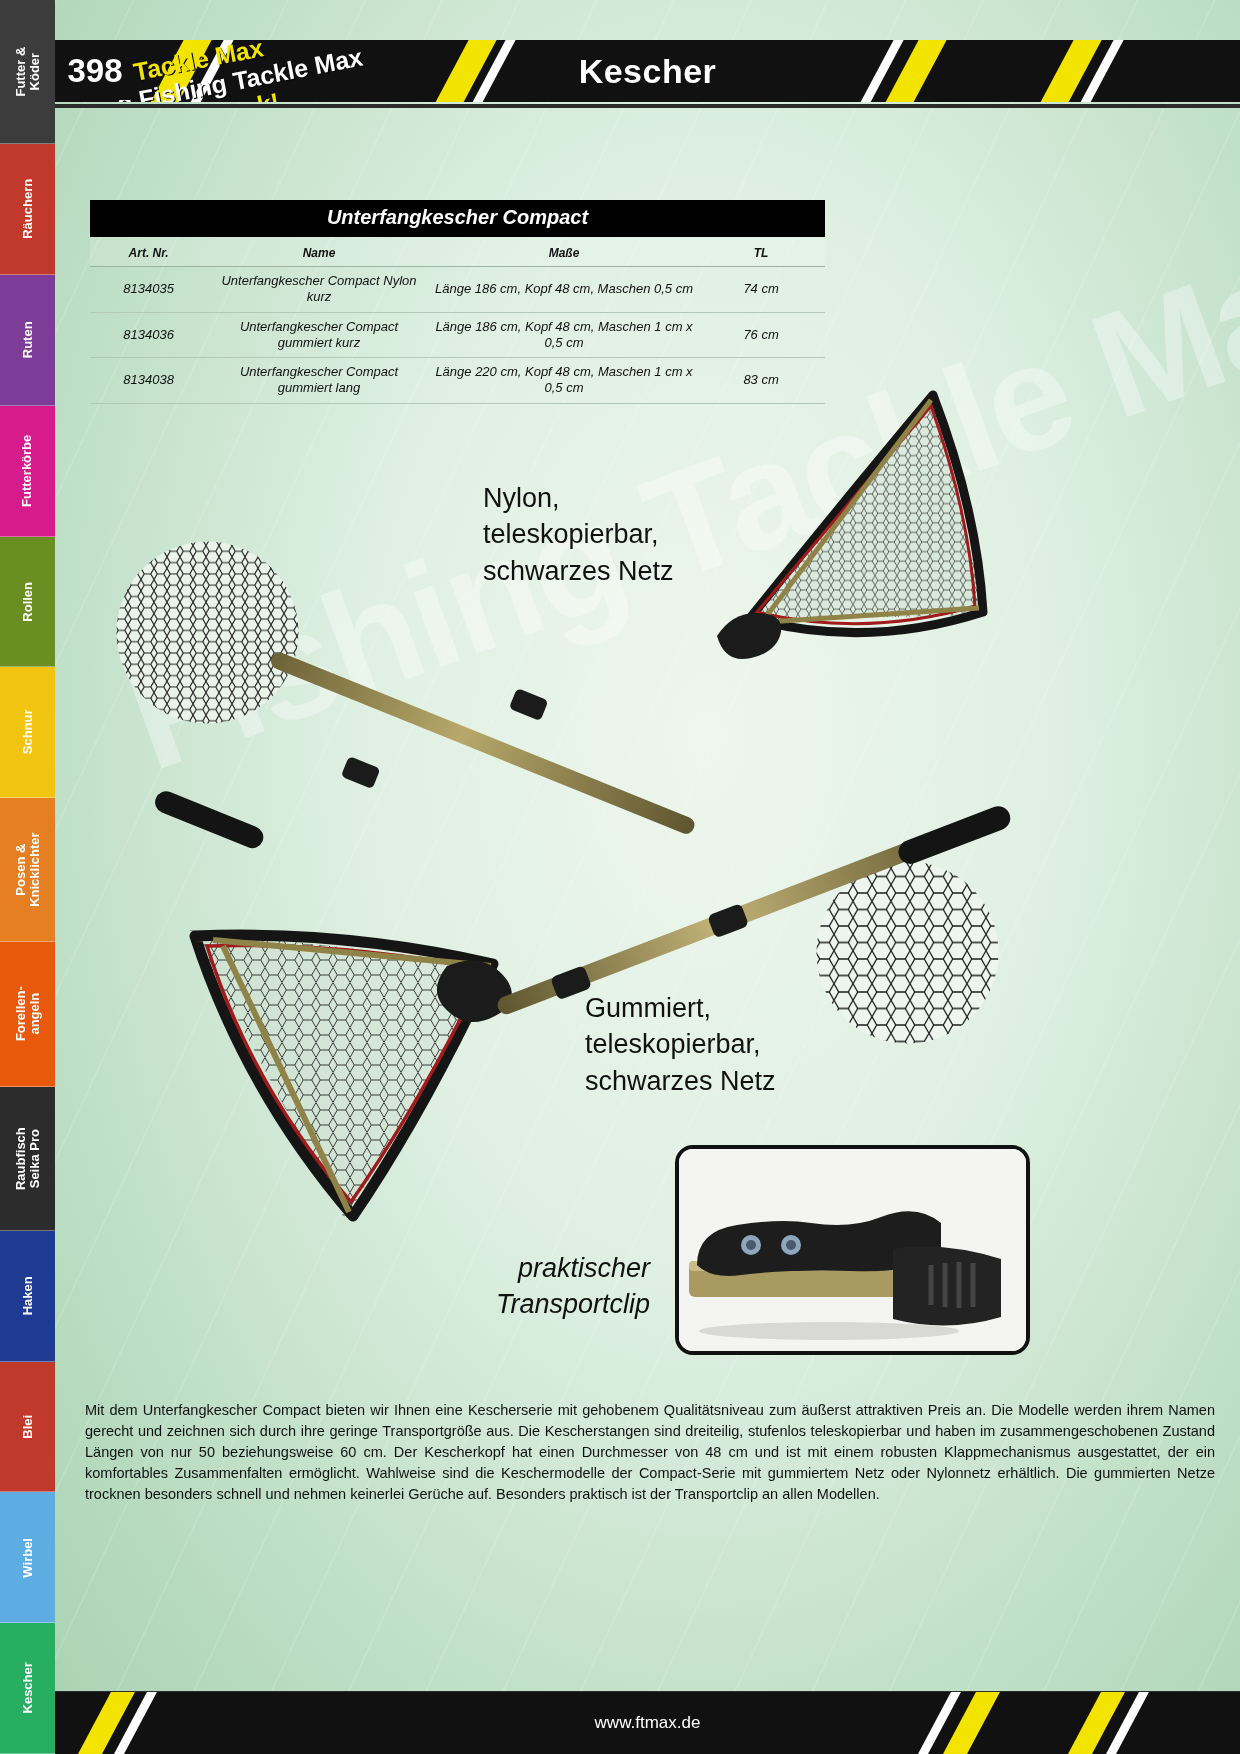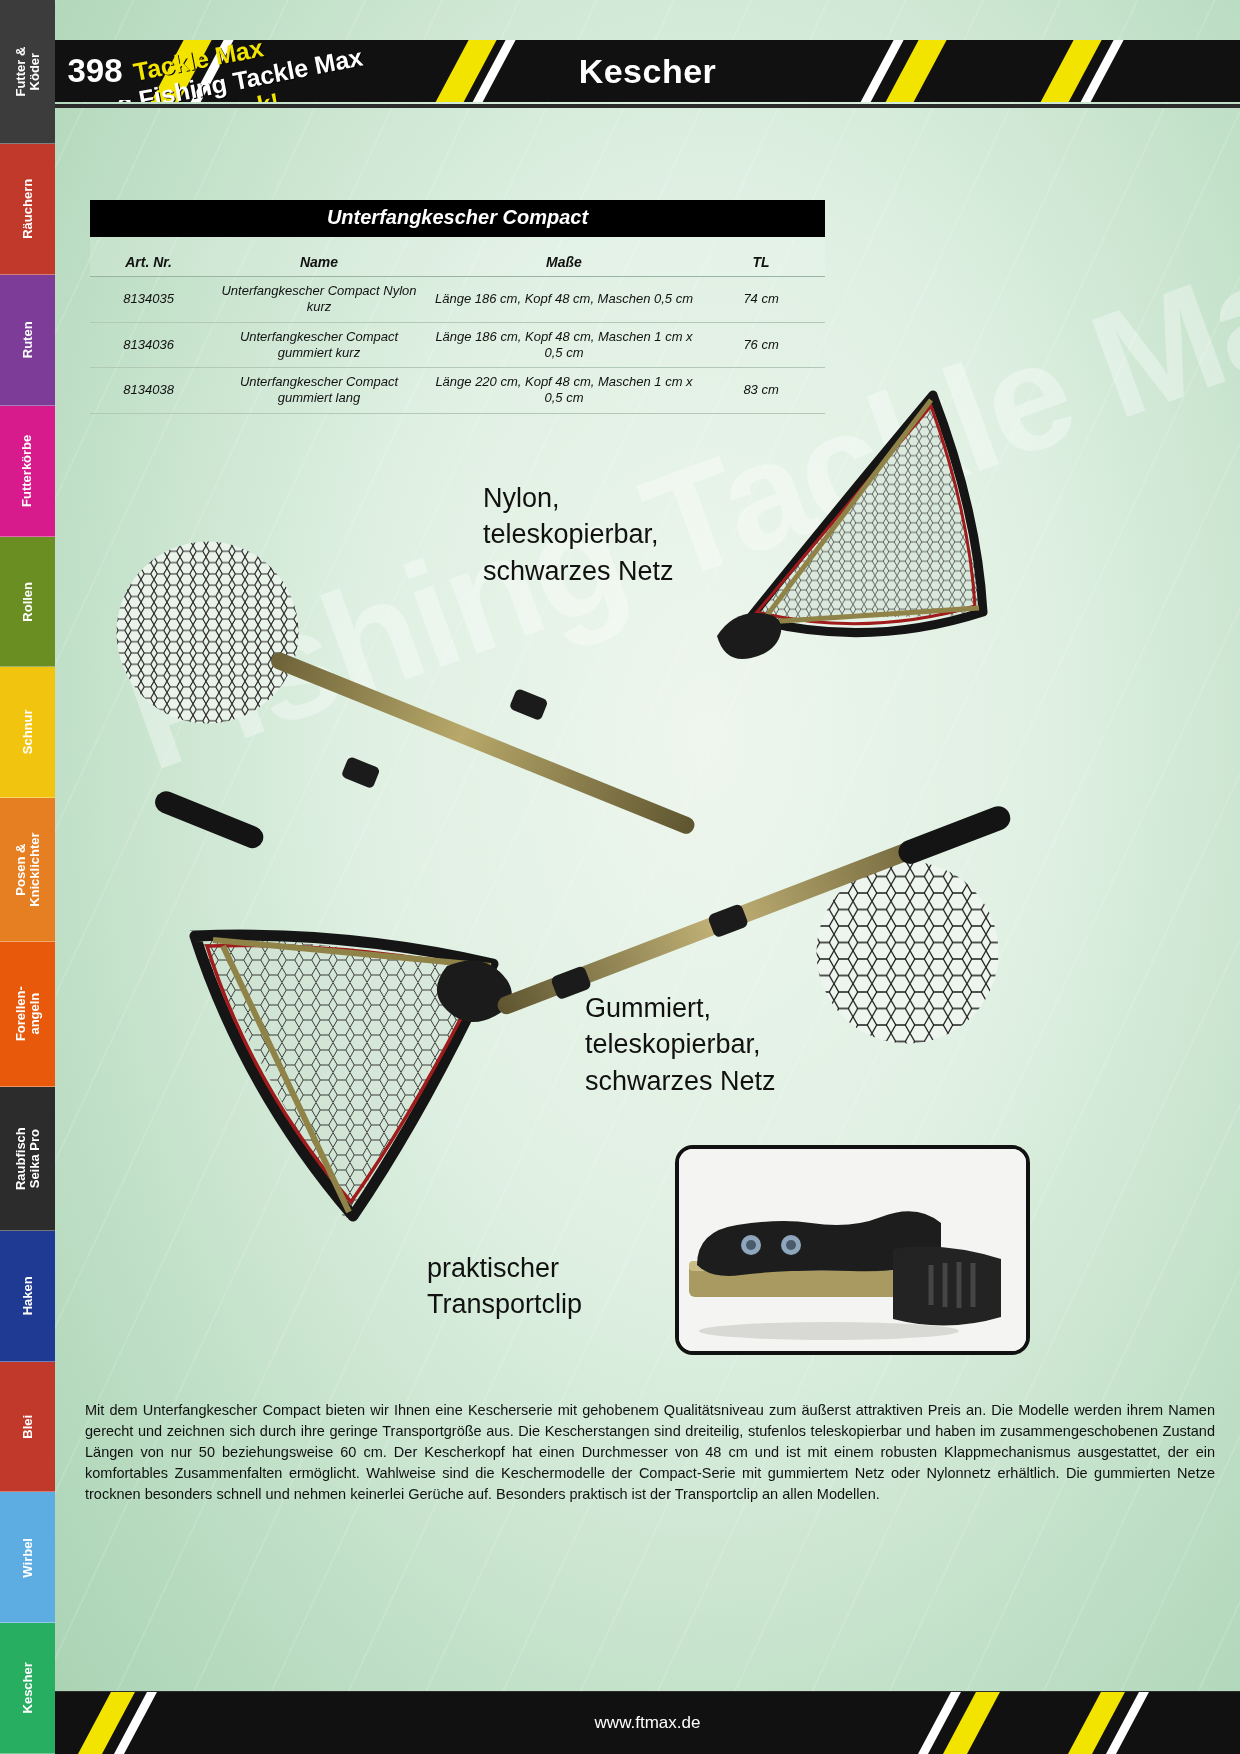--- a/index.html
+++ b/index.html
@@ -116,22 +116,22 @@
     z-index:10;
     font-style:italic;
   }
   .table-title {
     background:#000000; color:#ffffff;
     text-align:center; font-weight:bold; font-size:20px;
     padding:6px 0 8px;
   }
   table { width:100%; border-collapse:collapse; }
   thead th {
-    font-size:14px; font-weight:bold; color:#111;
-    padding:17px 2px 6px;
+    font-size:12px; font-weight:bold; color:#111;
+    padding:9px 2px 6px;
     border-bottom:1px solid #9ab4a0;
     background:rgba(255,255,255,0.15);
   }
   tbody td {
     font-size:13px; color:#111;
     text-align:center;
     padding:6px 4px;
     border-bottom:1px solid #b2c9b6;
     line-height:1.25;
   }
@@ -142,21 +142,21 @@
 
   
   .caption {
     position:absolute;
     font-size:27px; color:#111;
     line-height:1.35;
     z-index:10;
   }
   .cap-nylon { left:400px; top:480px;margin-left:28px; }
   .cap-gummi { left:530px; top:990px; }
-  .cap-clip  { left:372px; top:1250px; text-align:left; width:210px; }
+  .cap-clip  { left:385px; top:1250px; text-align:right; width:210px;font-style:italic; }
 
   
   .mesh {
     position:absolute;
     border-radius:50%;
     overflow:hidden;
     z-index:8;
   }
   .mesh svg { display:block; }
   .mesh-1 { left:60px; top:540px; width:185px; height:185px; }

